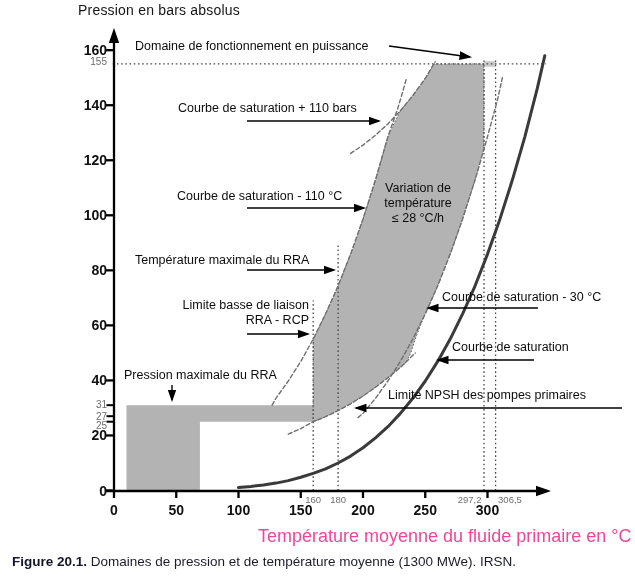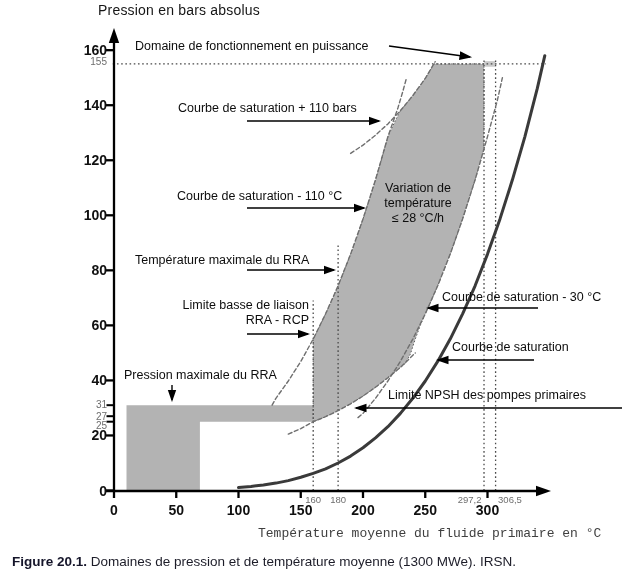--- a/index.html
+++ b/index.html
@@ -3,24 +3,23 @@
 <meta charset="utf-8">
 <style>
   html,body{margin:0;padding:0;background:#ffffff;}
   .figure-wrap{
     position:relative;width:635px;height:583px;background:#ffffff;
     font-family:"Liberation Sans", sans-serif;color:#111;overflow:hidden;
   }
   .chart-title{
     position:absolute;left:78px;top:2px;font-size:14px;color:#161616;
     letter-spacing:.2px;
-    margin-left:20px;
   }
   .x-axis-title{
-    position:absolute;left:258px;top:526px;font-size:13px;color:#404040;font-family:Liberation Mono, monospace;
+    position:absolute;left:258px;top:526px;font-size:18px;color:#ec4899;
   }
   .caption{
     position:absolute;left:12px;top:554px;font-size:13.5px;color:#1c1c28;width:620px;
   }
   .caption b{font-weight:bold;color:#15152a;}
   svg text{font-family:"Liberation Sans", sans-serif;}
 </style>
 </head>
 <body>
 

